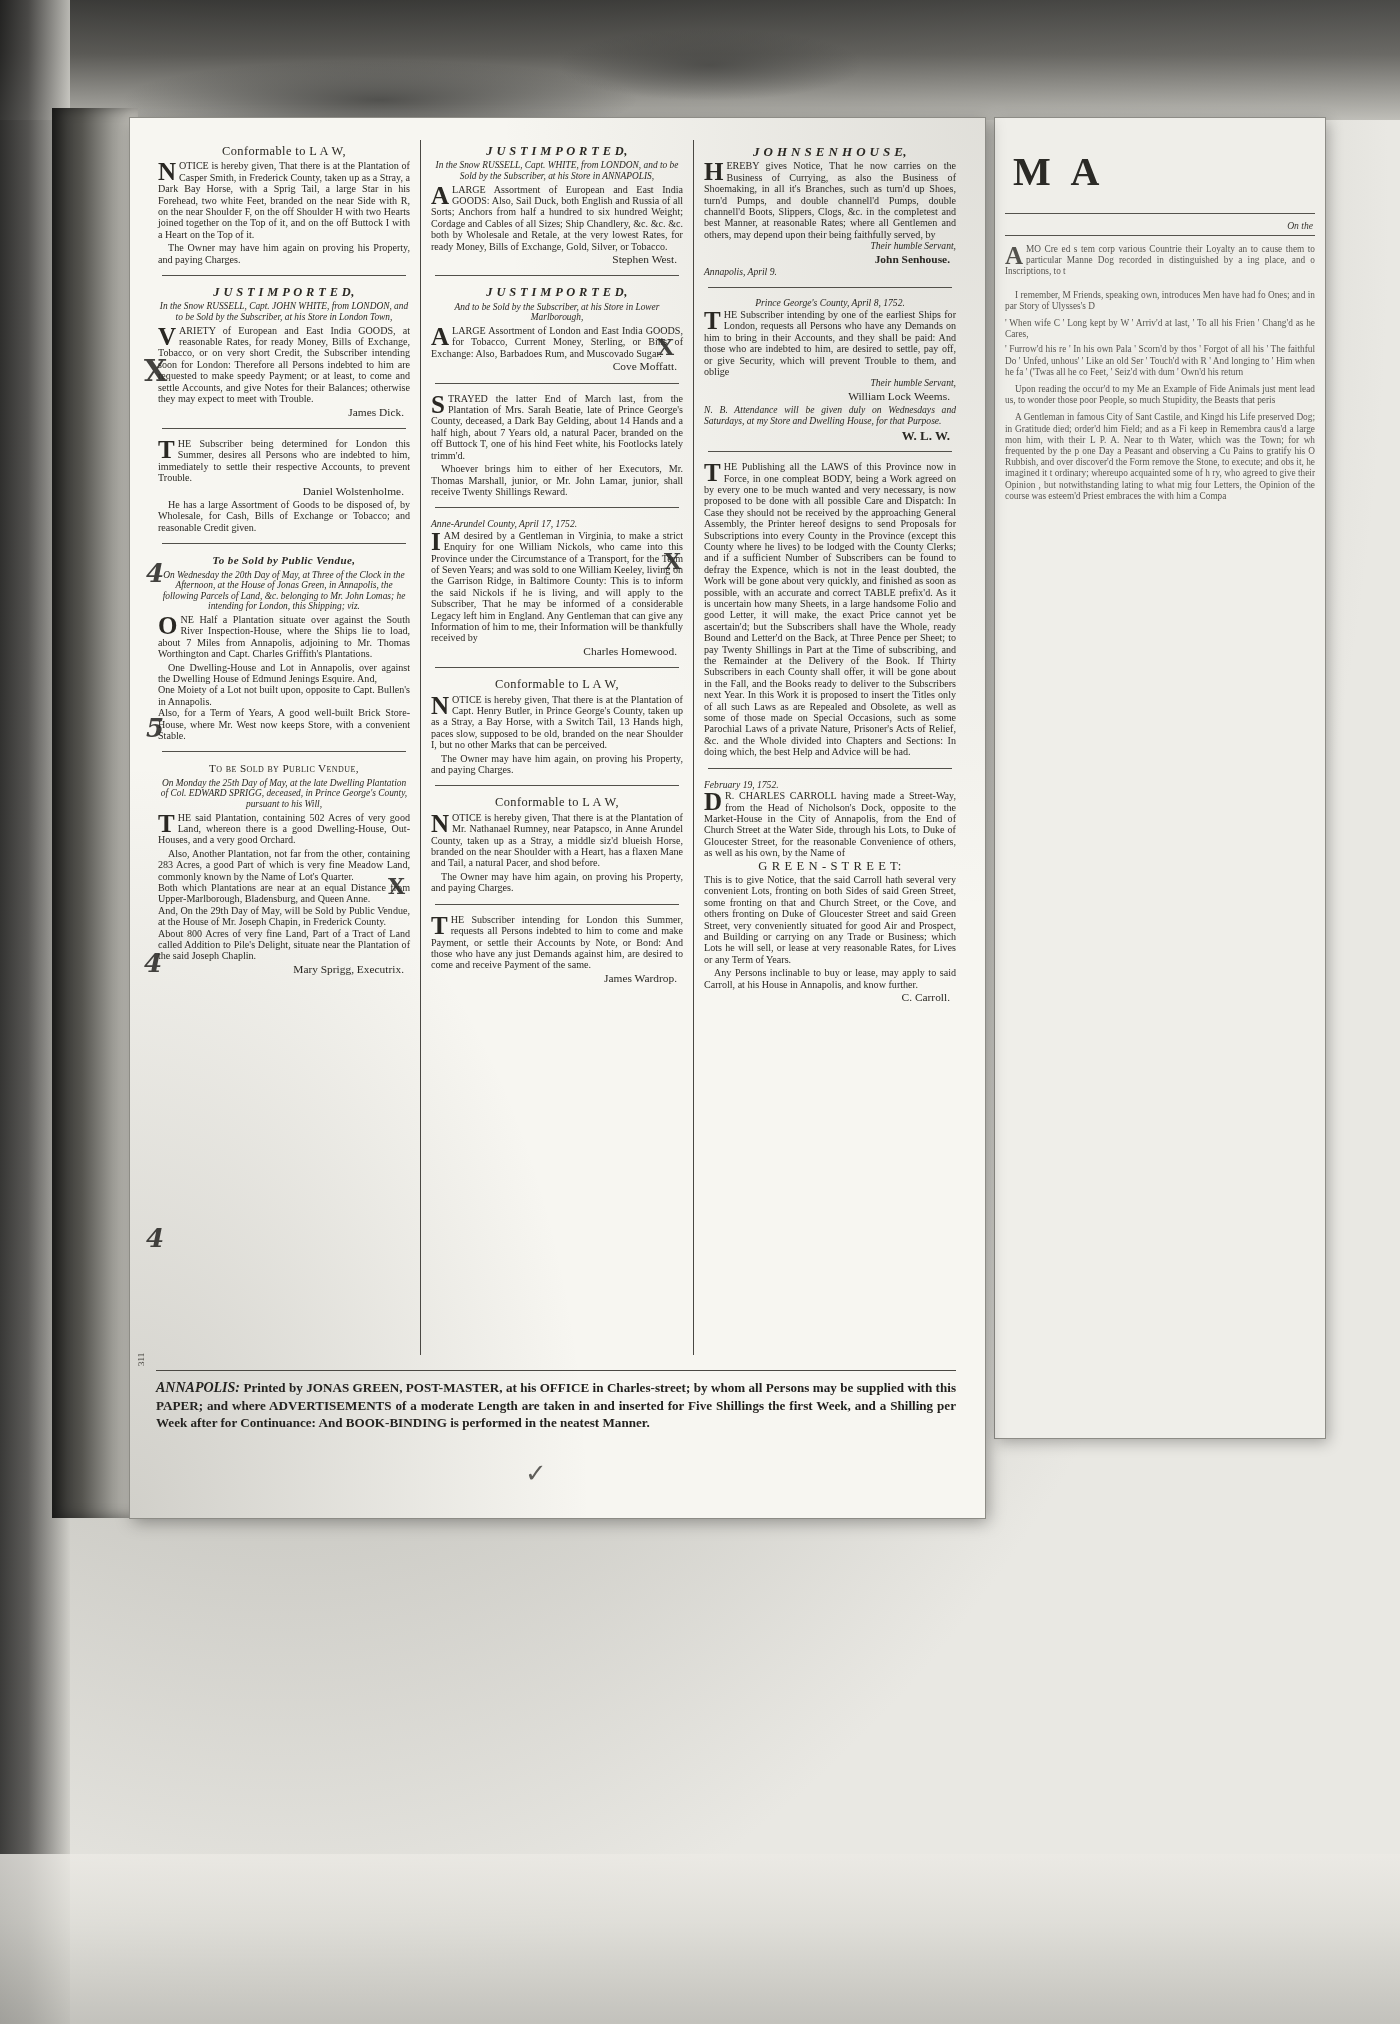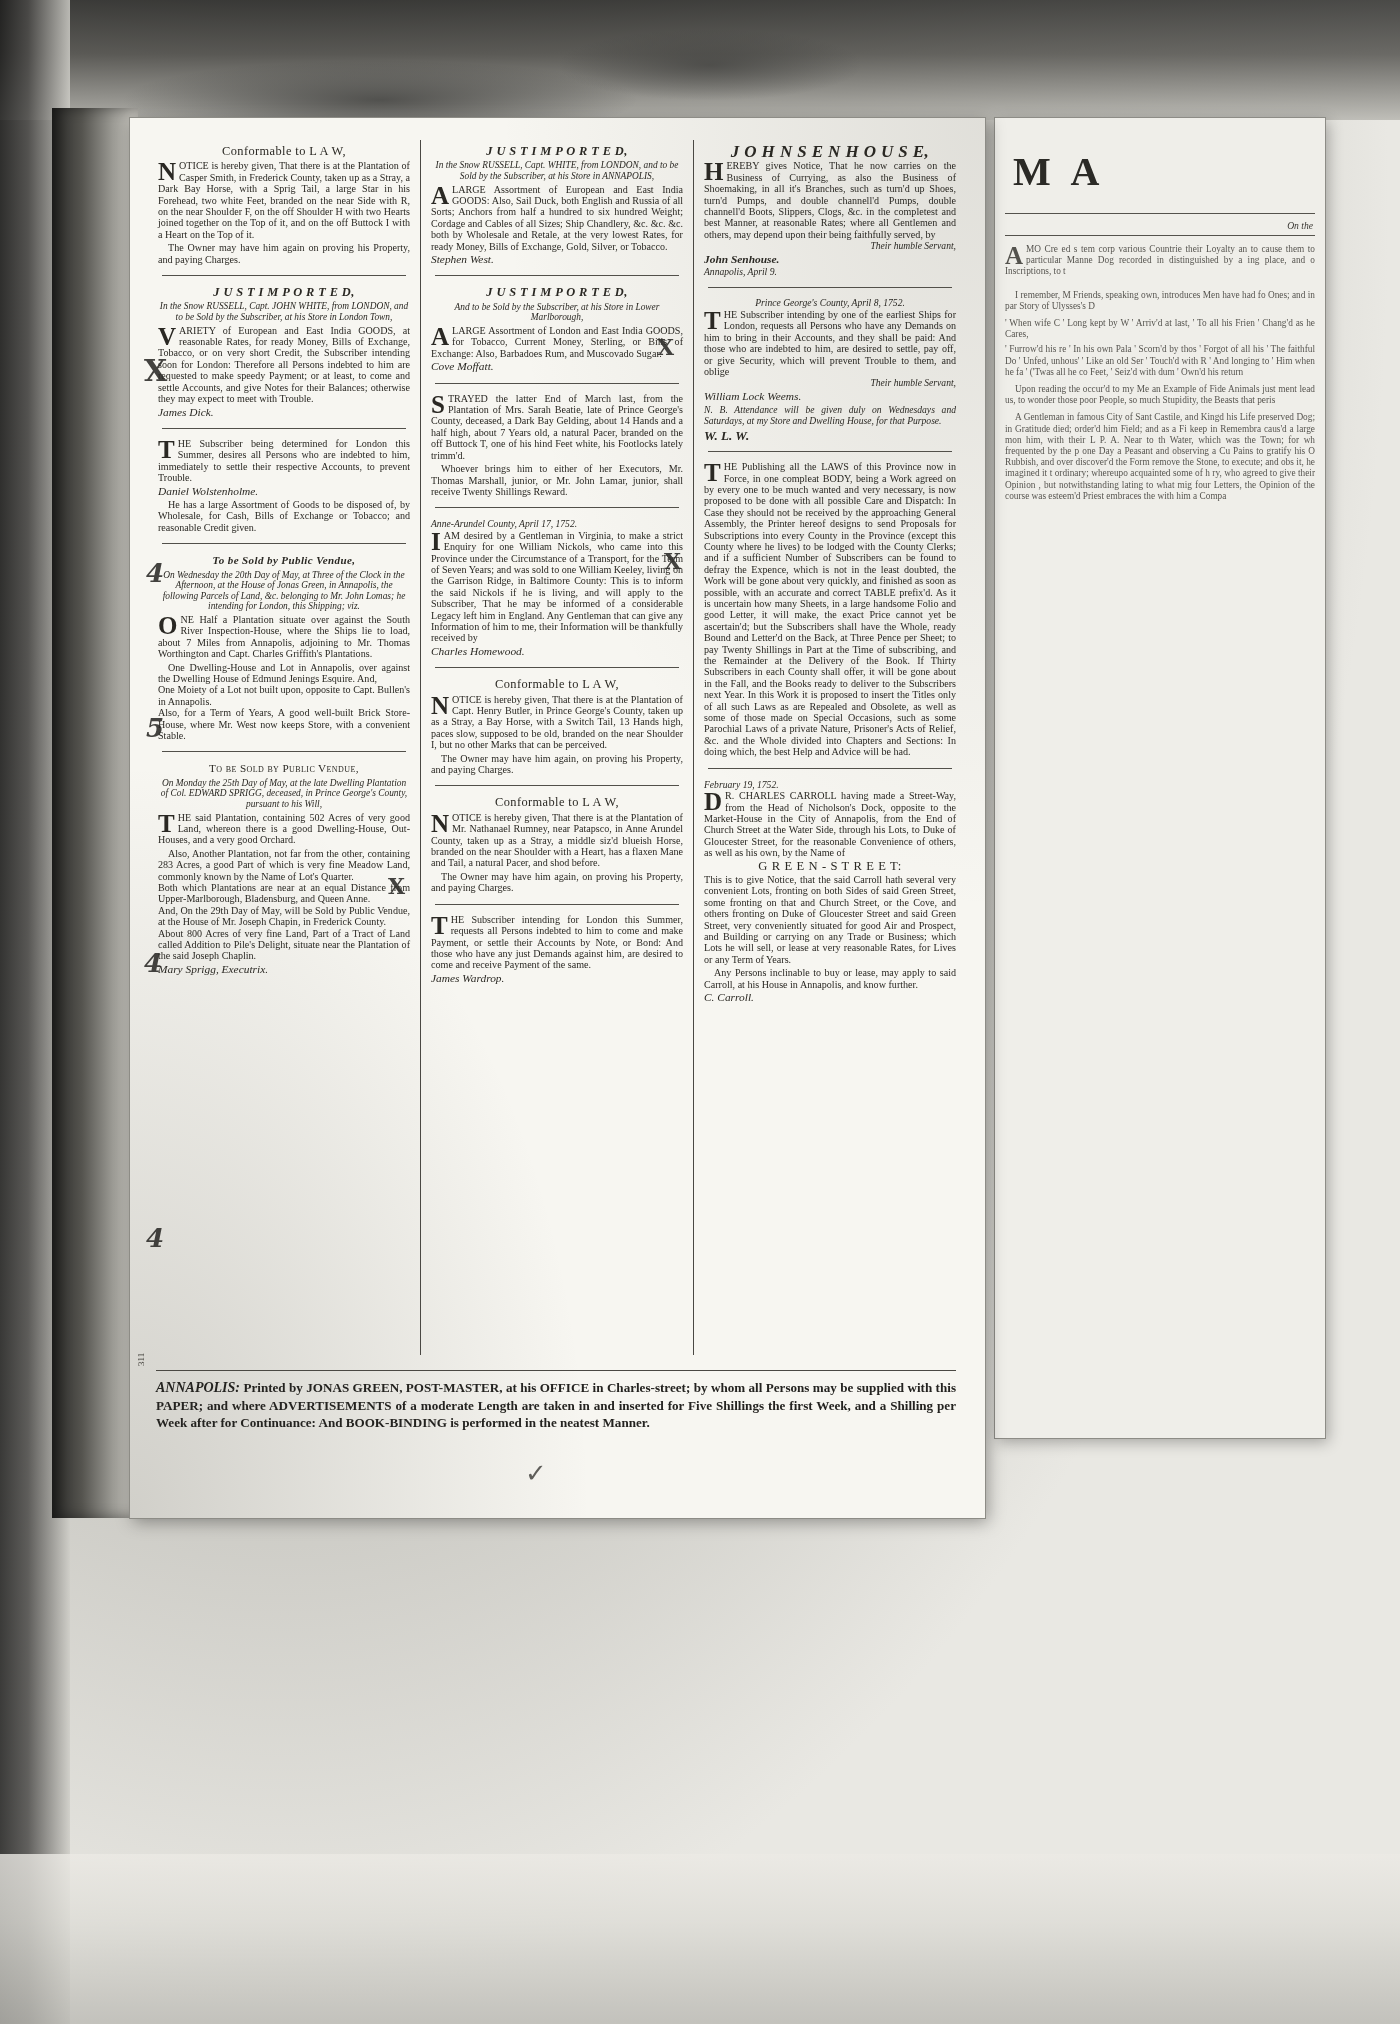--- a/index.html
+++ b/index.html
@@ -57,21 +57,21 @@
   .rule{border-bottom:1px solid #52504a;margin:4px 6px 5px 6px;}
 
   .hdr{text-align:center;font-size:12.4px;letter-spacing:.4px;margin:2px 0 3px;}
   .hdr.sc{font-variant:small-caps;}
   .hdr.it{font-style:italic;font-weight:bold;}
   .subhdr{text-align:center;font-style:italic;font-size:9.4px;line-height:10.6px;margin-bottom:2px;}
   .right{text-align:right;}
   .center{text-align:center;}
   .it{font-style:italic;}
   .sc{font-variant:small-caps;}
-  .sig{text-align:left;font-style:italic;font-size:11.4px;margin-top:2px;padding-right:6px;}
+  .sig{text-align:right;font-size:11.4px;margin-top:2px;padding-right:6px;}
   .sig.b{font-weight:bold;}
   .dateline{font-style:italic;font-size:9.6px;margin-top:1px;}
   .dateline.l{text-align:left;}
   .note{font-size:9.6px;line-height:10.8px;}
 
   
   .dc::first-letter{
     font-size:25px;line-height:20px;float:left;padding:2px 3px 0 0;font-weight:bold;
     font-family:"Liberation Serif",serif;
   }
@@ -225,21 +225,21 @@
           <div class="sig">James Wardrop.</div>
         </div>
 
       </div>
     </div>
 
     <div class="col">
       <div class="colinner">
 
         <div class="ad">
-          <div class="hdr it" style="font-size:17px;">J O H N   S E N H O U S E,</div>
+          <div class="hdr it" style="font-size:13px;">J O H N   S E N H O U S E,</div>
           <div class="body dc">HEREBY gives Notice, That he now carries on the Business of Currying, as also the Business of Shoemaking, in all it's Branches, such as turn'd up Shoes, turn'd Pumps, and double channell'd Pumps, double channell'd Boots, Slippers, Clogs, &amp;c. in the completest and best Manner, at reasonable Rates; where all Gentlemen and others, may depend upon their being faithfully served, by</div>
           <div class="right it" style="font-size:9.6px;">Their humble Servant,</div>
           <div class="sig b">John Senhouse.</div>
           <div class="dateline l">Annapolis, April 9.</div>
         </div>
         <div class="rule"></div>
 
         <div class="ad">
           <div class="center it" style="font-size:9.6px;">Prince George's County, April 8, 1752.</div>
           <div class="body dc">THE Subscriber intending by one of the earliest Ships for London, requests all Persons who have any Demands on him to bring in their Accounts, and they shall be paid: And those who are indebted to him, are desired to settle, pay off, or give Security, which will prevent Trouble to them, and oblige</div>

